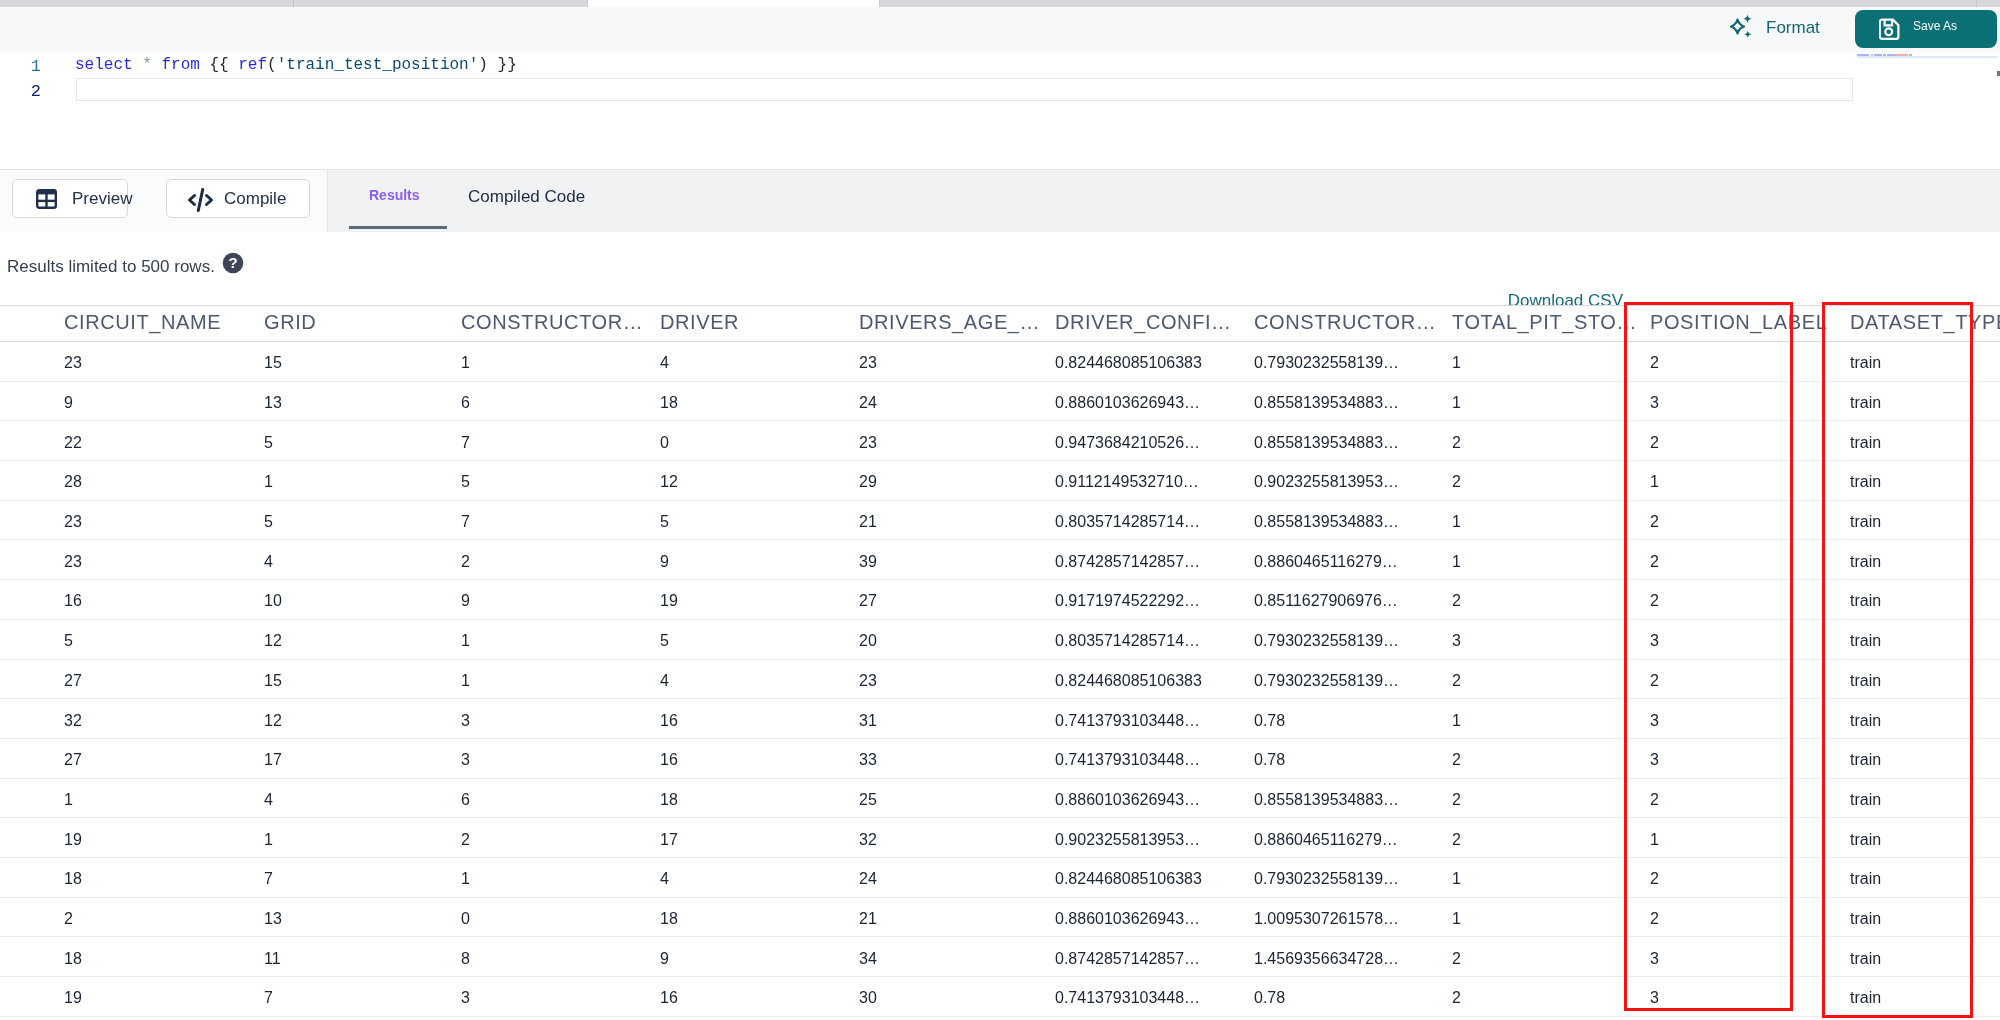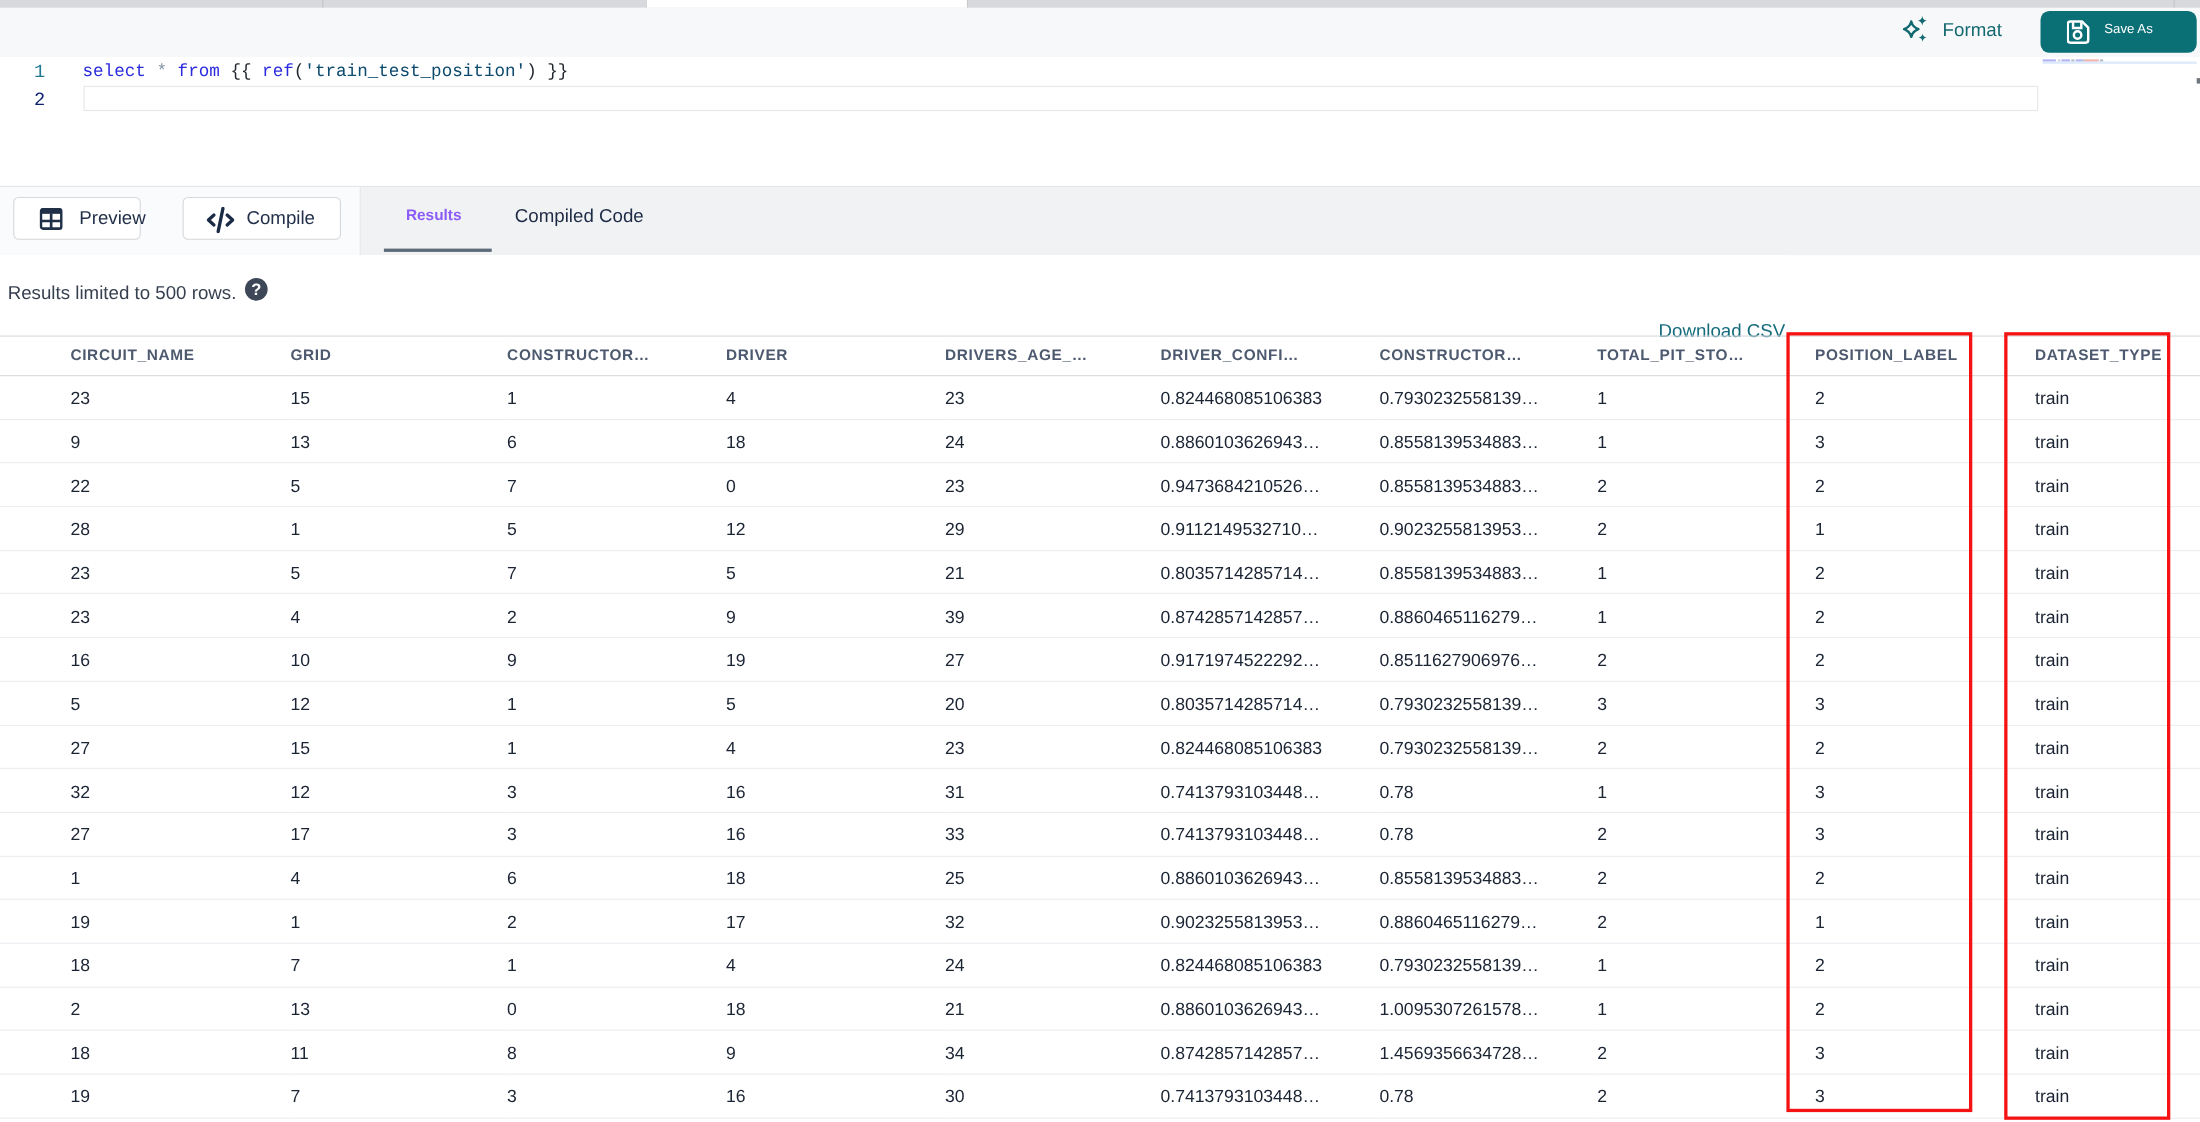--- a/index.html
+++ b/index.html
@@ -38,21 +38,21 @@
 #tab-compiled { position:absolute; left:468px; top:17px; font-size:17px; color:#1d2b45; }
 #tab-underline { position:absolute; left:349px; top:56px; width:98px; height:3px; background:#5c6a7a; }
 
 
 #meta { top:232px; left:0; width:1624px; height:73px; background:#fff; }
 #limited { position:absolute; left:7px; top:25px; font-size:17px; color:#353f4e; }
 #dlcsv { position:absolute; right:1px; top:25px; font-size:17px; color:#156b7c;margin-top:34px; }
 
 
 #tbl { position:absolute; top:305px; left:0; width:2000px; border-collapse:collapse; table-layout:fixed; }
-#tbl th { height:36px; font-size:14px; font-weight:700; letter-spacing:0.6px; color:#4d596e; text-align:left; border-top:1px solid #d8dade; border-bottom:1px solid #d8dade; vertical-align:middle; padding-bottom:3px; }
+#tbl th { height:36px; font-size:20px; font-weight:400; letter-spacing:0.6px; color:#4d596e; text-align:left; border-top:1px solid #d8dade; border-bottom:1px solid #d8dade; vertical-align:middle; padding-bottom:3px; }
 #tbl td { height:39.7px; font-size:16px; color:#1b2433; border-bottom:1px solid #ebedf0; vertical-align:middle; padding-top:4px; }
 #tbl th:first-child, #tbl td:first-child { padding-left:64px; }
 
 
 .redbox { position:absolute; border:3.5px solid #f51212; }
 #red1 { left:1624px; top:302px; width:169px; height:709px; }
 #red2 { left:1822px; top:302px; width:151px; height:716px; }
 </style></head>
 <body>
 

